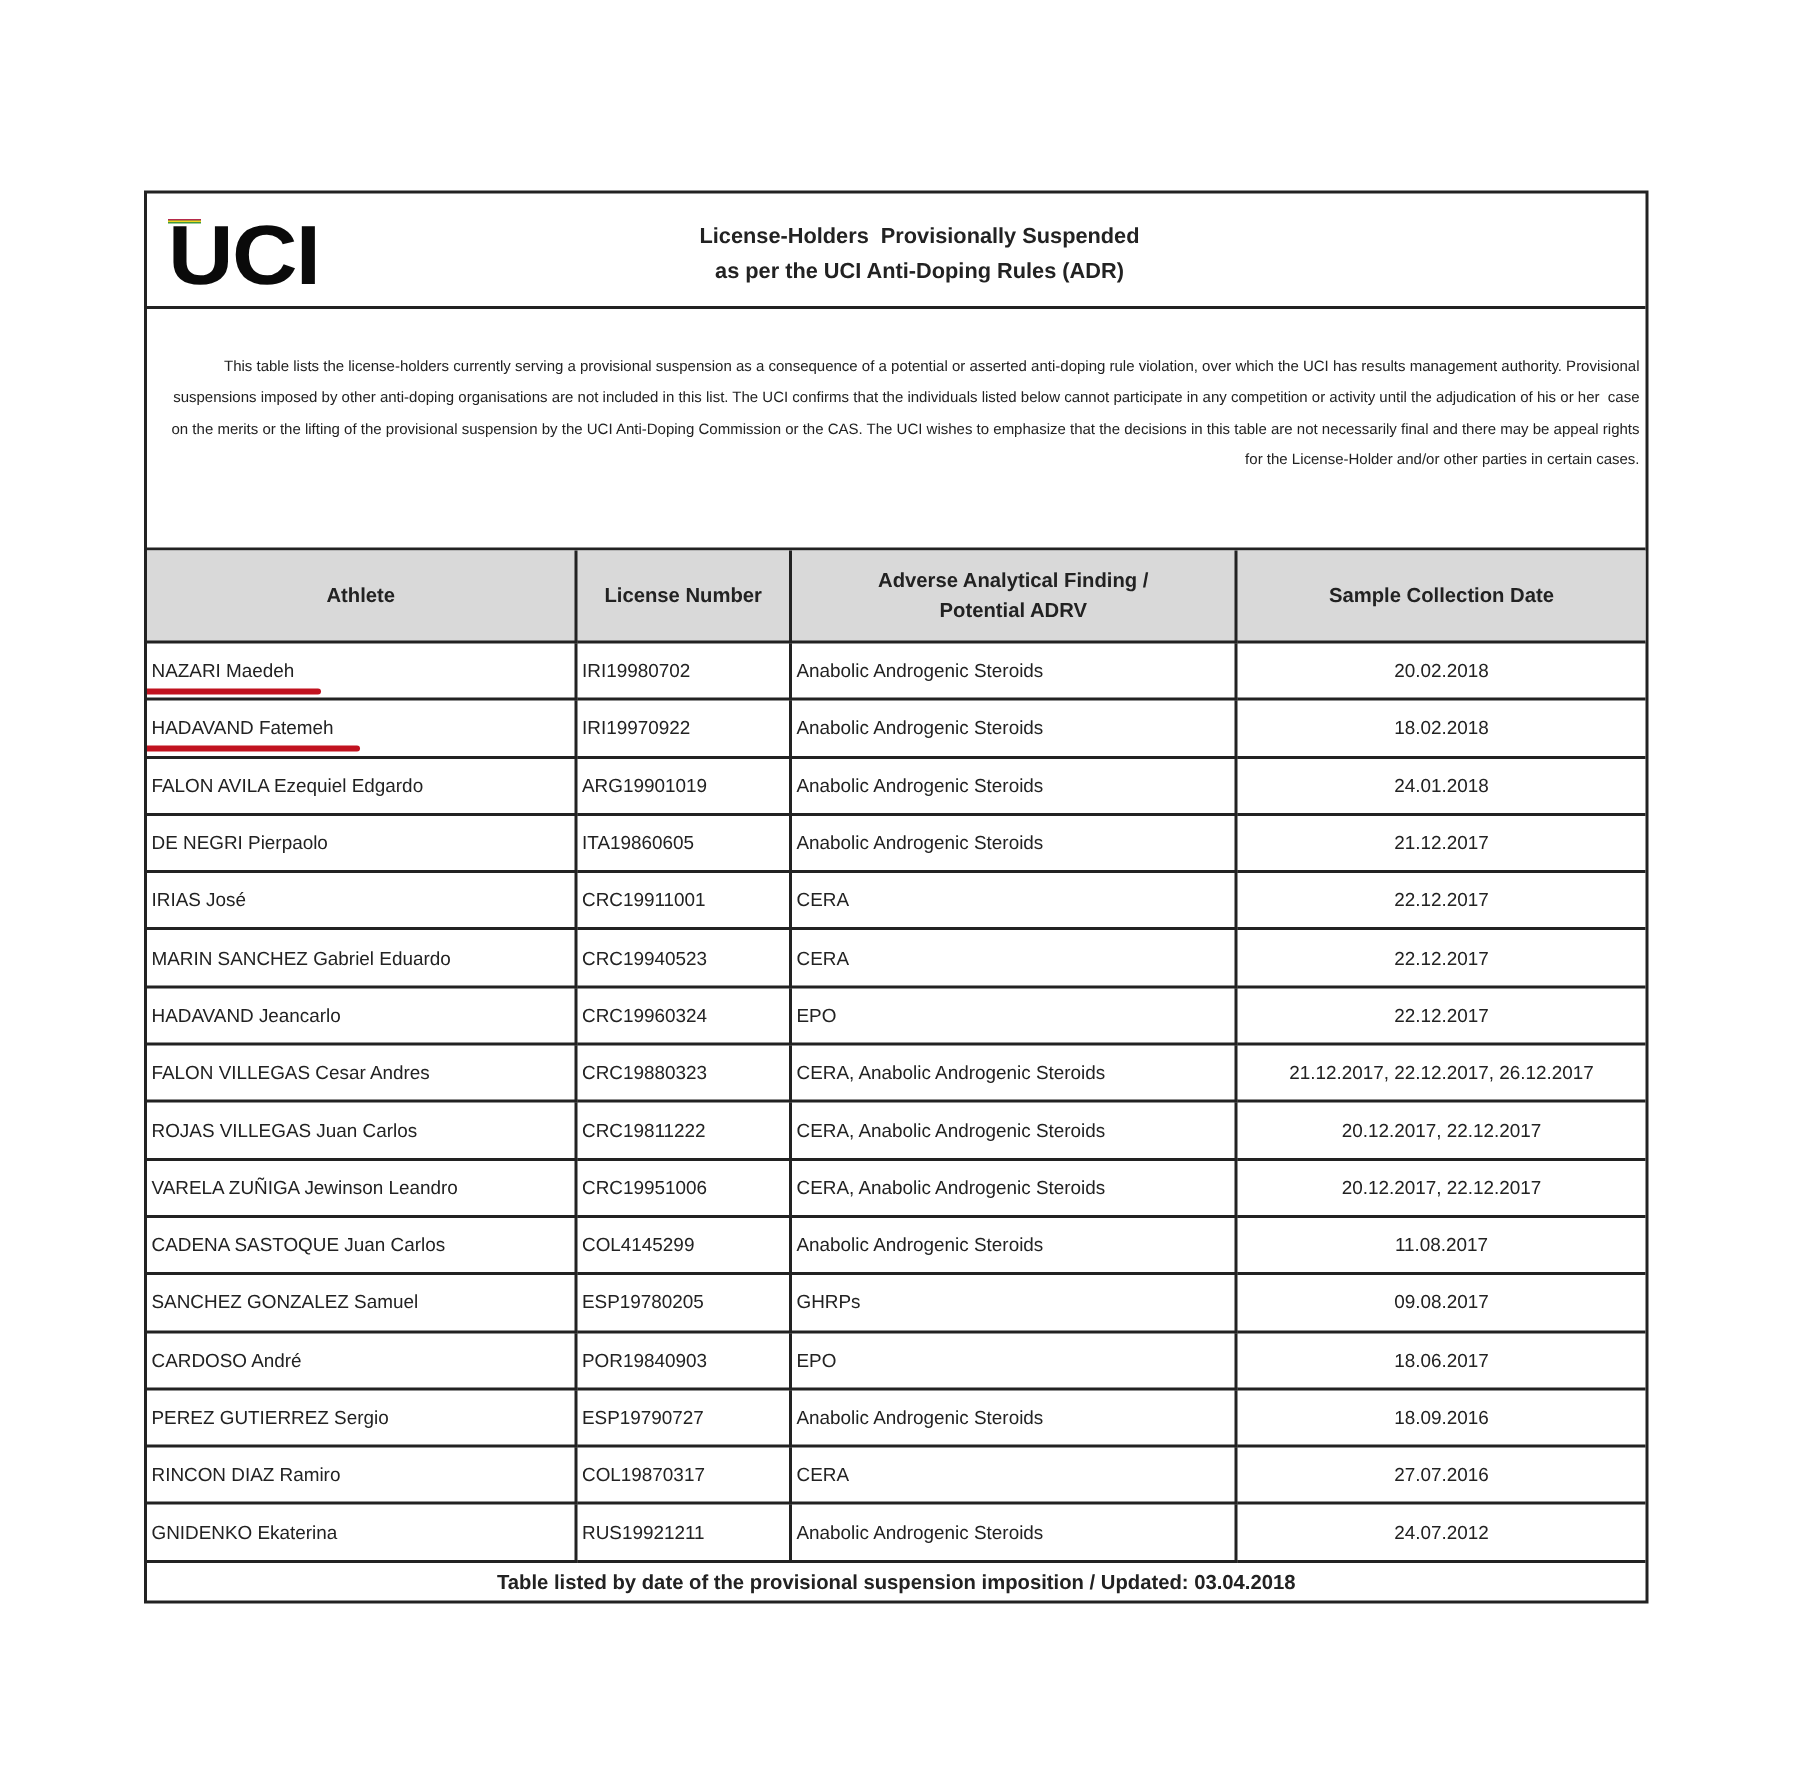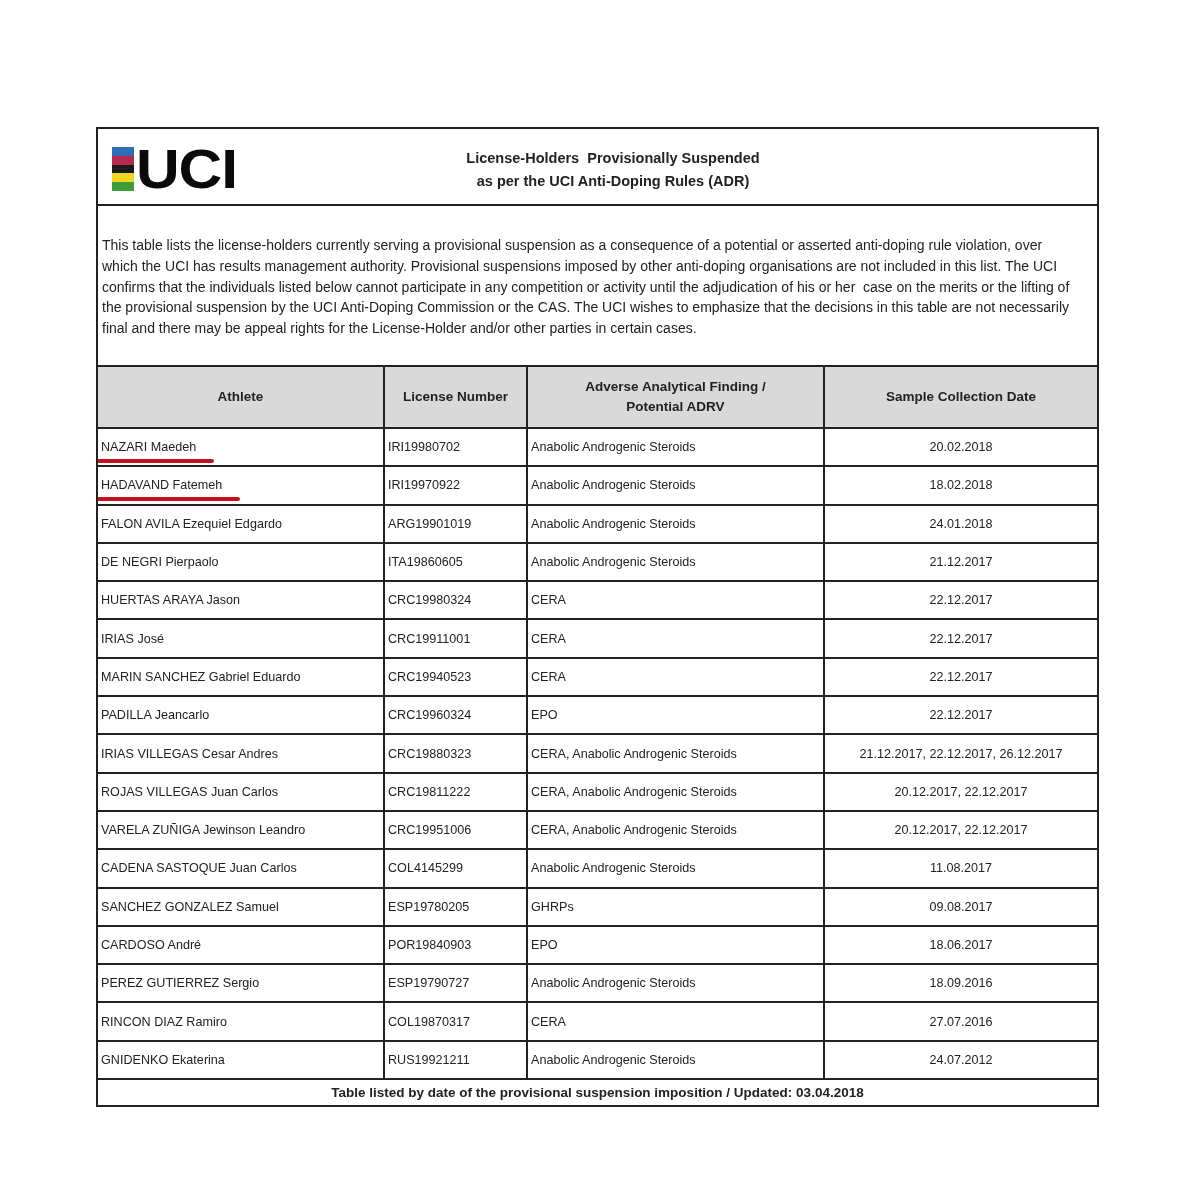--- a/index.html
+++ b/index.html
@@ -5,37 +5,37 @@
     * { box-sizing: border-box; margin: 0; padding: 0; }
     html, body { width: 1200px; height: 1184px; background: #ffffff; }
     body { font-family: "Liberation Sans", "DejaVu Sans", sans-serif; color: #1a1a1a; position: relative; }
     .doc {
       position: absolute; left: 96px; top: 127px; width: 1003px;
       border: 2px solid #222; background: #fff;
     }
     .header {
       height: 77px; border-bottom: 2px solid #222; position: relative;
     }
-    .logo { position: absolute; left: 14px; top: 17px; height: 46px; display: flex; align-items: center; }
+    .logo { position: absolute; left: 14px; top: 17px; height: 46px; display: flex; align-items: flex-start; flex-direction: column; }
     .stripes { width: 22px; height: 44px; display: flex; flex-direction: column; margin-right: 2px; }
     .stripes span { flex: 1; display: block; }
     .logo-text {
       font-family: "Liberation Sans", sans-serif; font-weight: 700; font-size: 56px;
       line-height: 44px; height: 44px; letter-spacing: -1px; color: #0a0a0a;
       transform: scaleX(1.08); transform-origin: left bottom;
     }
     .title {
       position: absolute; left: 0; right: 0; top: 18px; text-align: center;
       font-weight: 700; font-size: 14.5px; line-height: 23px; color: #222;
       padding-left: 0;
     }
     .title div { position: relative; left: 0px; padding-left: 31px; }
     .intro {
-      height: 161px; border-bottom: 2px solid #222; padding: 29px 20px 0 4px;
-      font-size: 14px; line-height: 20.8px; color: #222; text-align: left;
+      height: 161px; border-bottom: 2px solid #222; padding: 29px 4px 0 4px;
+      font-size: 10px; line-height: 20.8px; color: #222; text-align: right;
     }
     table { width: 100%; border-collapse: collapse; table-layout: fixed; }
     th, td { border: 2px solid #222; }
     tr > *:first-child { border-left: none; }
     tr > *:last-child { border-right: none; }
     thead tr th { border-top: none; }
     th {
       background: #d9d9d9; height: 61px; font-weight: 700; font-size: 13.5px;
       line-height: 20px; text-align: center; color: #222;
     }
@@ -114,45 +114,39 @@
           <td>Anabolic Androgenic Steroids</td>
           <td class="date">24.01.2018</td>
         </tr>
       <tr>
           <td>DE NEGRI Pierpaolo</td>
           <td>ITA19860605</td>
           <td>Anabolic Androgenic Steroids</td>
           <td class="date">21.12.2017</td>
         </tr>
       <tr>
-          <td>HUERTAS ARAYA Jason</td>
-          <td>CRC19980324</td>
-          <td>CERA</td>
-          <td class="date">22.12.2017</td>
-        </tr>
-      <tr>
           <td>IRIAS José</td>
           <td>CRC19911001</td>
           <td>CERA</td>
           <td class="date">22.12.2017</td>
         </tr>
       <tr>
           <td>MARIN SANCHEZ Gabriel Eduardo</td>
           <td>CRC19940523</td>
           <td>CERA</td>
           <td class="date">22.12.2017</td>
         </tr>
       <tr>
-          <td>PADILLA Jeancarlo</td>
+          <td>HADAVAND Jeancarlo</td>
           <td>CRC19960324</td>
           <td>EPO</td>
           <td class="date">22.12.2017</td>
         </tr>
       <tr>
-          <td>IRIAS VILLEGAS Cesar Andres</td>
+          <td>FALON VILLEGAS Cesar Andres</td>
           <td>CRC19880323</td>
           <td>CERA, Anabolic Androgenic Steroids</td>
           <td class="date">21.12.2017, 22.12.2017, 26.12.2017</td>
         </tr>
       <tr>
           <td>ROJAS VILLEGAS Juan Carlos</td>
           <td>CRC19811222</td>
           <td>CERA, Anabolic Androgenic Steroids</td>
           <td class="date">20.12.2017, 22.12.2017</td>
         </tr>

